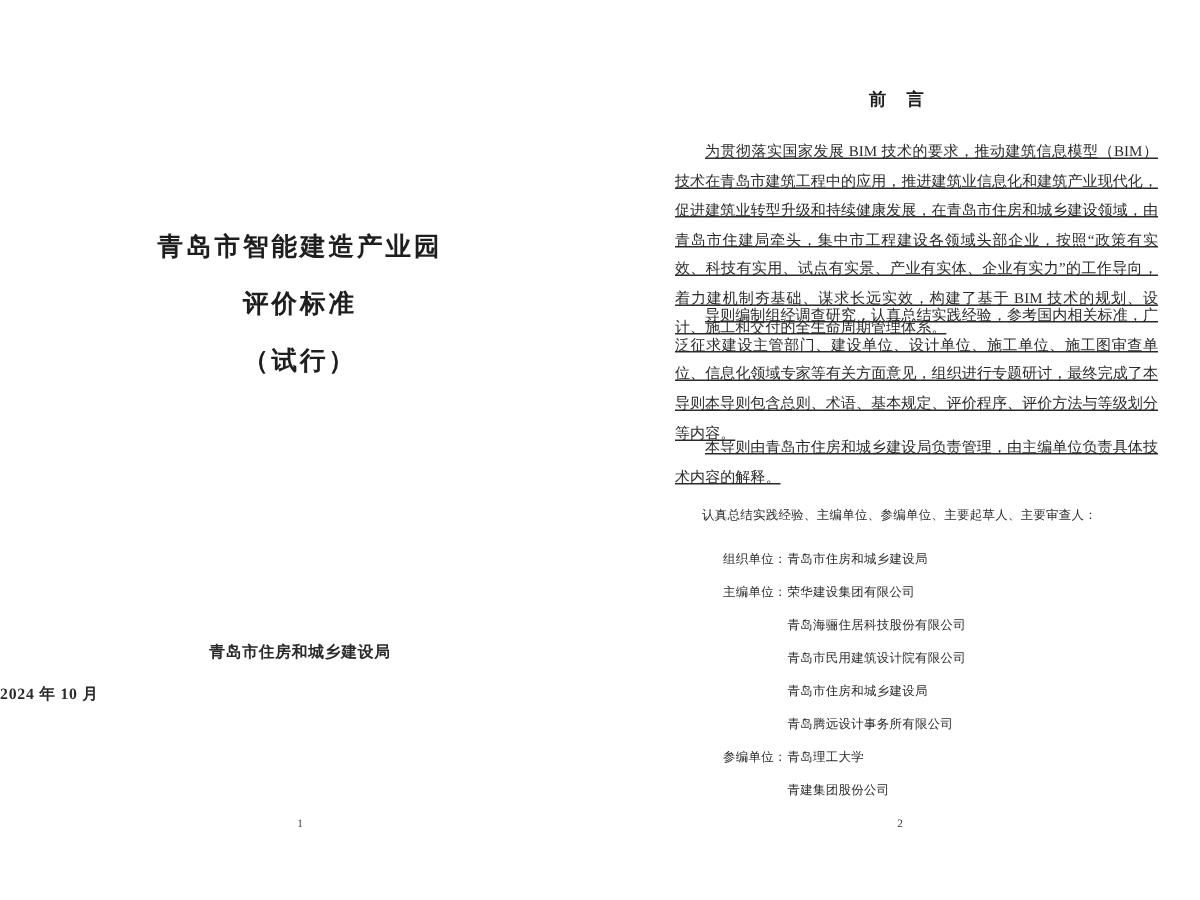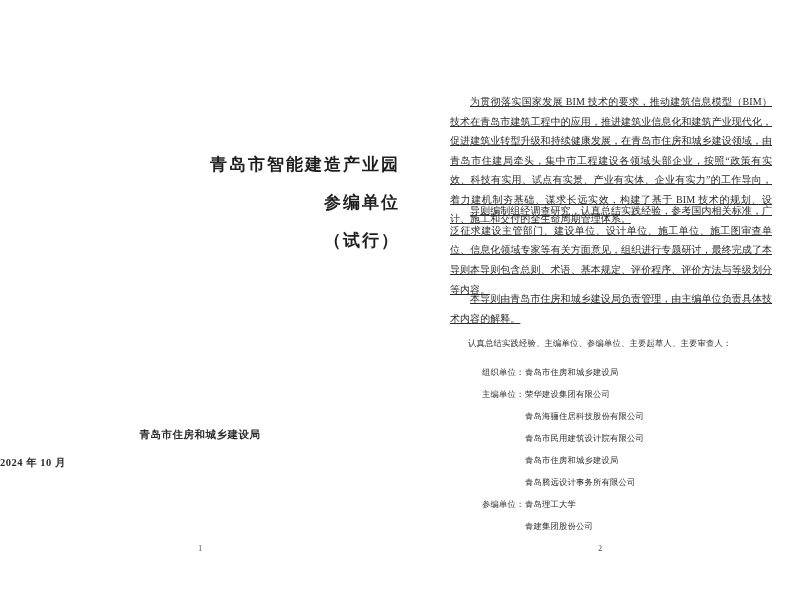--- a/index.html
+++ b/index.html
@@ -8,21 +8,21 @@
     font-family:"Liberation Serif","DejaVu Serif",serif;
     color:#282828;
     -webkit-font-smoothing:antialiased;
   }
   .canvas{position:relative;width:800px;height:600px;background:#ffffff;}
 
   
   .left-page{position:absolute;left:0;top:0;width:400px;height:600px;}
   .cover-title{
     position:absolute;left:0;top:146px;width:400px;
-    text-align:right;font-weight:700;font-size:17px;
+    text-align:center;font-weight:700;font-size:17px;
     letter-spacing:2px;line-height:38px;color:#1e1e1e;
   }
   .cover-publisher{
     position:absolute;left:0;top:428px;width:400px;text-align:center;
     font-size:10.5px;font-weight:600;letter-spacing:0.5px;color:#2b2b2b;
   }
   .cover-date{
     position:absolute;left:0;top:456px;width:400px;text-align:left;
     font-size:10.5px;font-weight:600;letter-spacing:0.5px;color:#2b2b2b;
   }
@@ -60,29 +60,30 @@
   .credit-value{display:inline-block;white-space:nowrap;}
 </style>
 </head>
 <body>
 
 <div class="canvas">
 
   <div class="left-page">
     <div class="cover-title">
       <div>青岛市智能建造产业园</div>
-      <div>参编单位</div>
+      <div>评价标准</div>
       <div>（试行）</div>
     </div>
     <div class="cover-publisher">青岛市住房和城乡建设局</div>
     <div class="cover-date">2024 年 10 月</div>
     <div class="page-num left">1</div>
   </div>
 
   <div class="right-page">
+    <div class="preface-heading">前　言</div>
 
     <p class="body-par par-0">为贯彻落实国家发展 BIM 技术的要求，推动建筑信息模型（BIM）技术在青岛市建筑工程中的应用，推进建筑业信息化和建筑产业现代化，促进建筑业转型升级和持续健康发展，在青岛市住房和城乡建设领域，由青岛市住建局牵头，集中市工程建设各领域头部企业，按照“政策有实效、科技有实用、试点有实景、产业有实体、企业有实力”的工作导向，着力建机制夯基础、谋求长远实效，构建了基于 BIM 技术的规划、设计、施工和交付的全生命周期管理体系。</p>
     <p class="body-par par-1">导则编制组经调查研究，认真总结实践经验，参考国内相关标准，广泛征求建设主管部门、建设单位、设计单位、施工单位、施工图审查单位、信息化领域专家等有关方面意见，组织进行专题研讨，最终完成了本导则。</p>
     <p class="body-par par-2">本导则包含总则、术语、基本规定、评价程序、评价方法与等级划分等内容。</p>
     <p class="body-par par-3">本导则由青岛市住房和城乡建设局负责管理，由主编单位负责具体技术内容的解释。</p>
 
     <p class="credits-intro">认真总结实践经验、主编单位、参编单位、主要起草人、主要审查人：</p>
 
     <div class="credits">
       <div class="credit-row">

